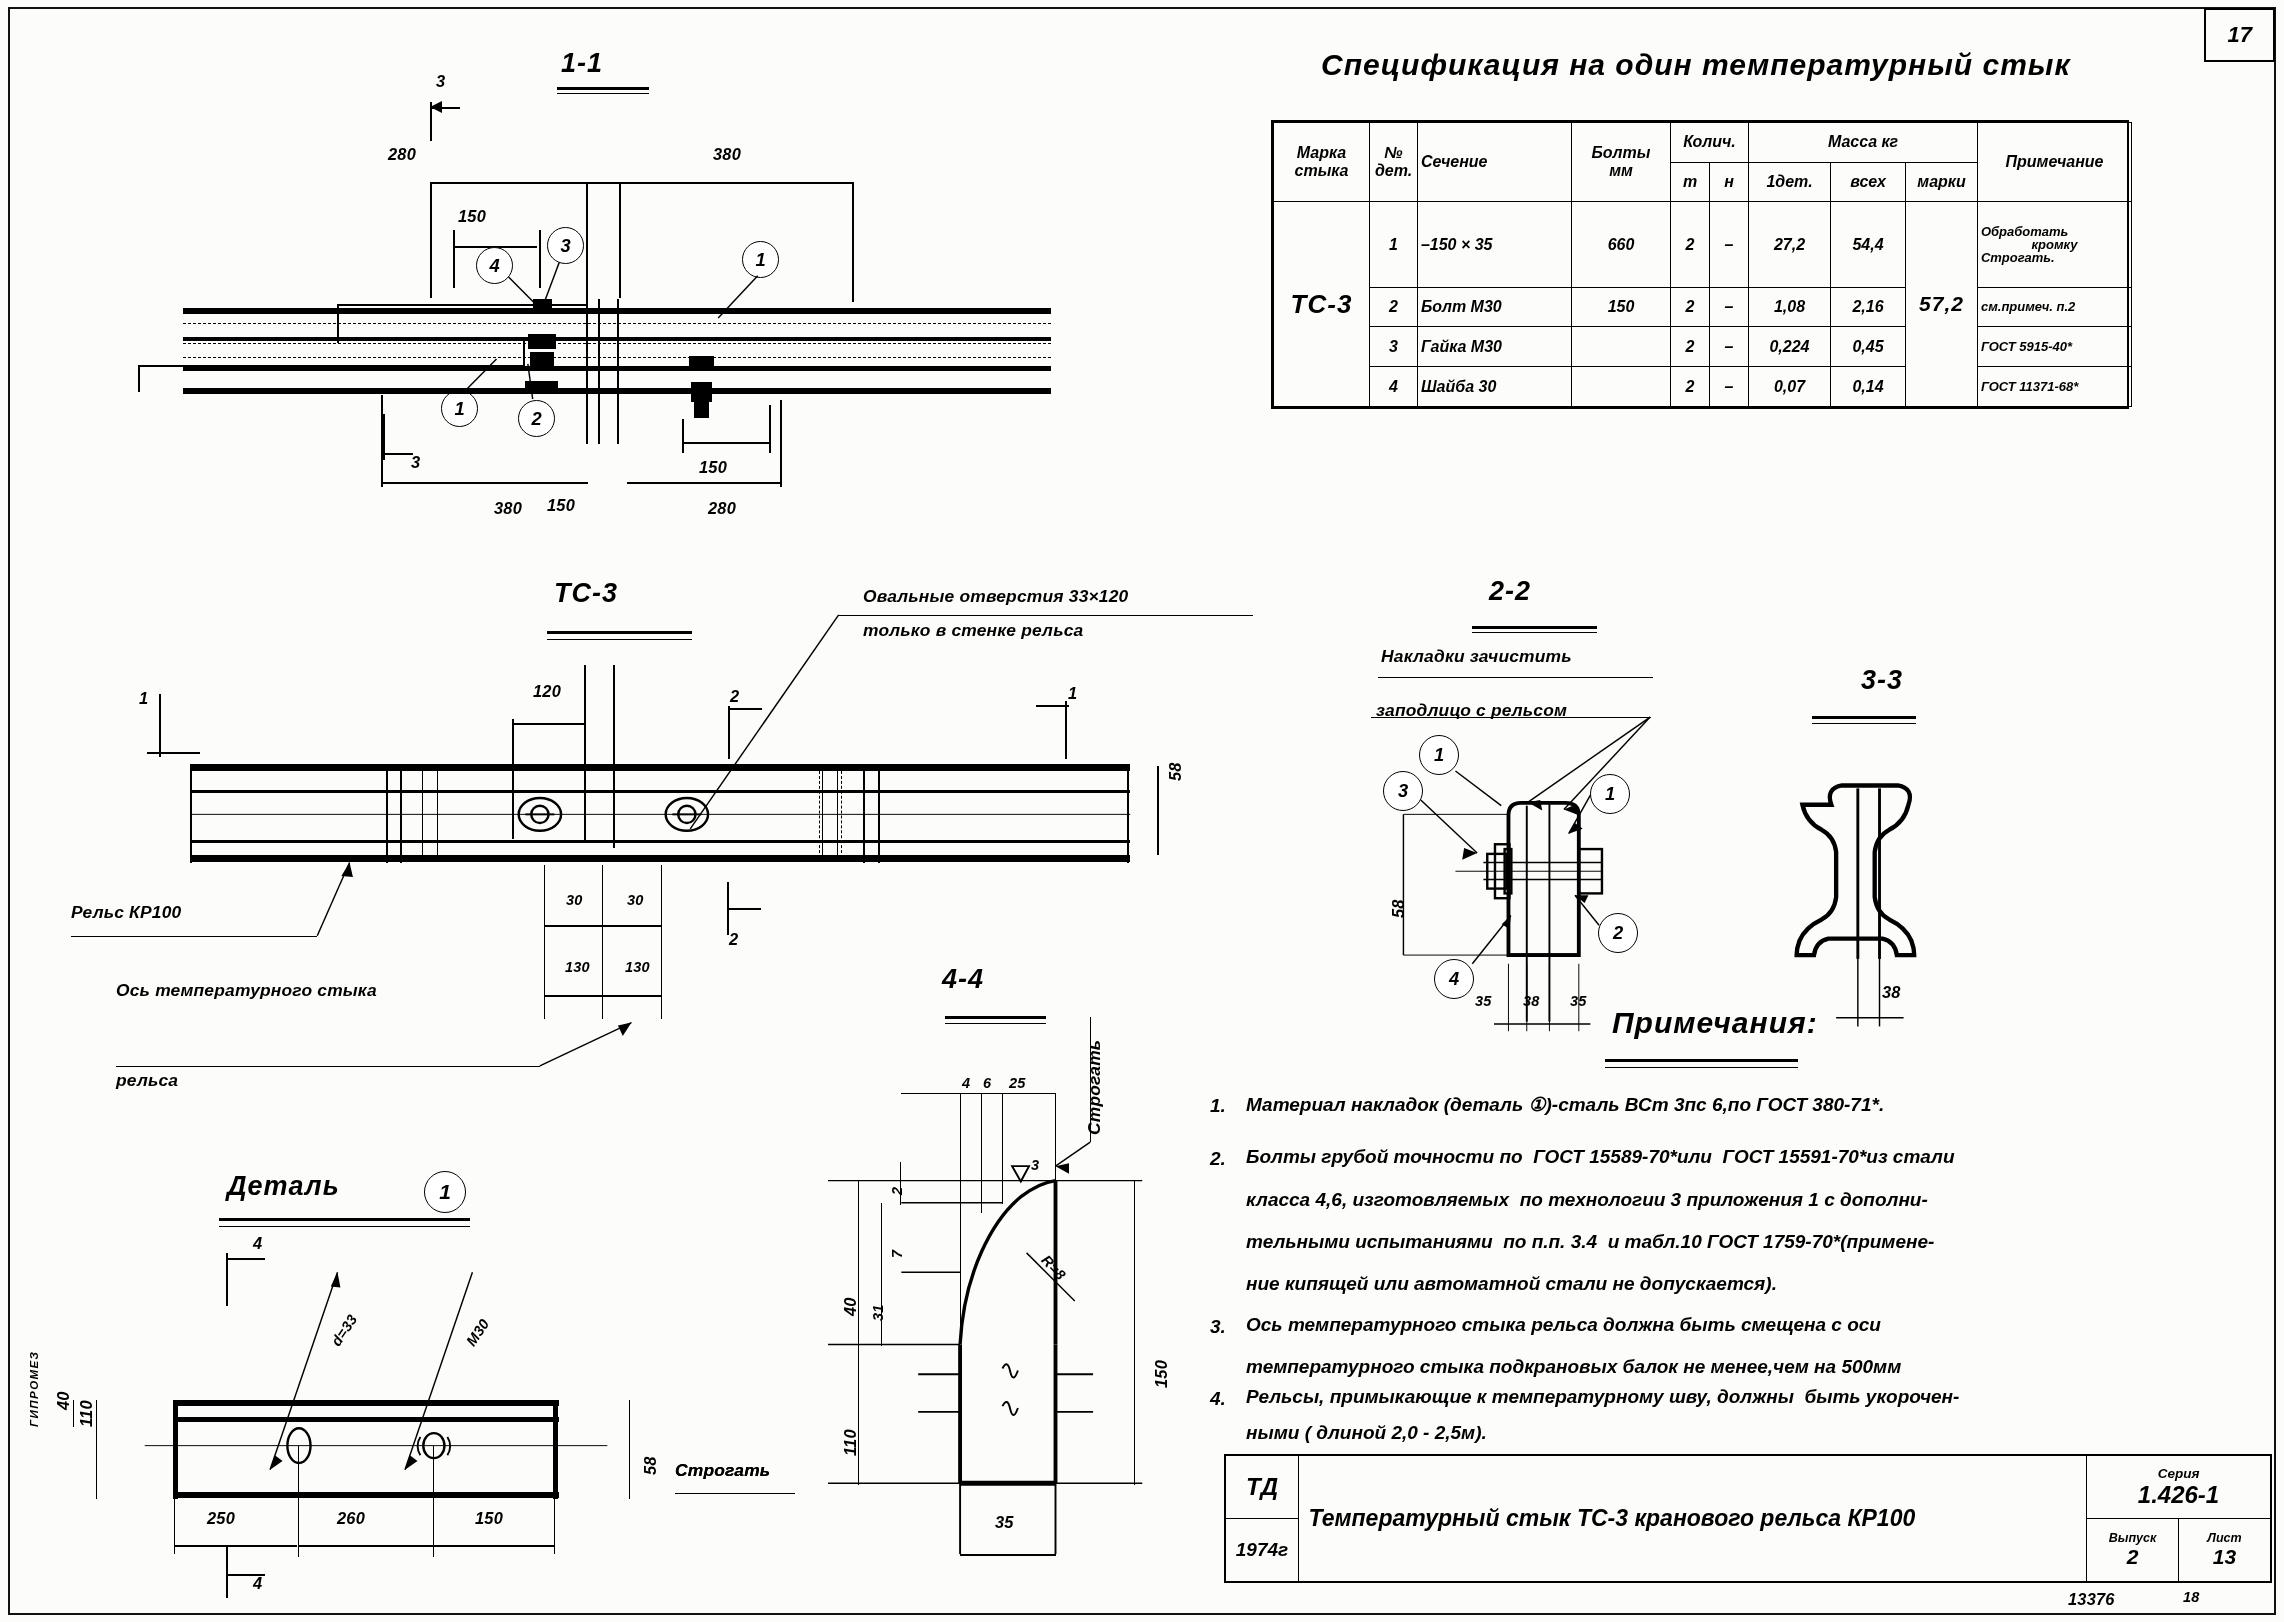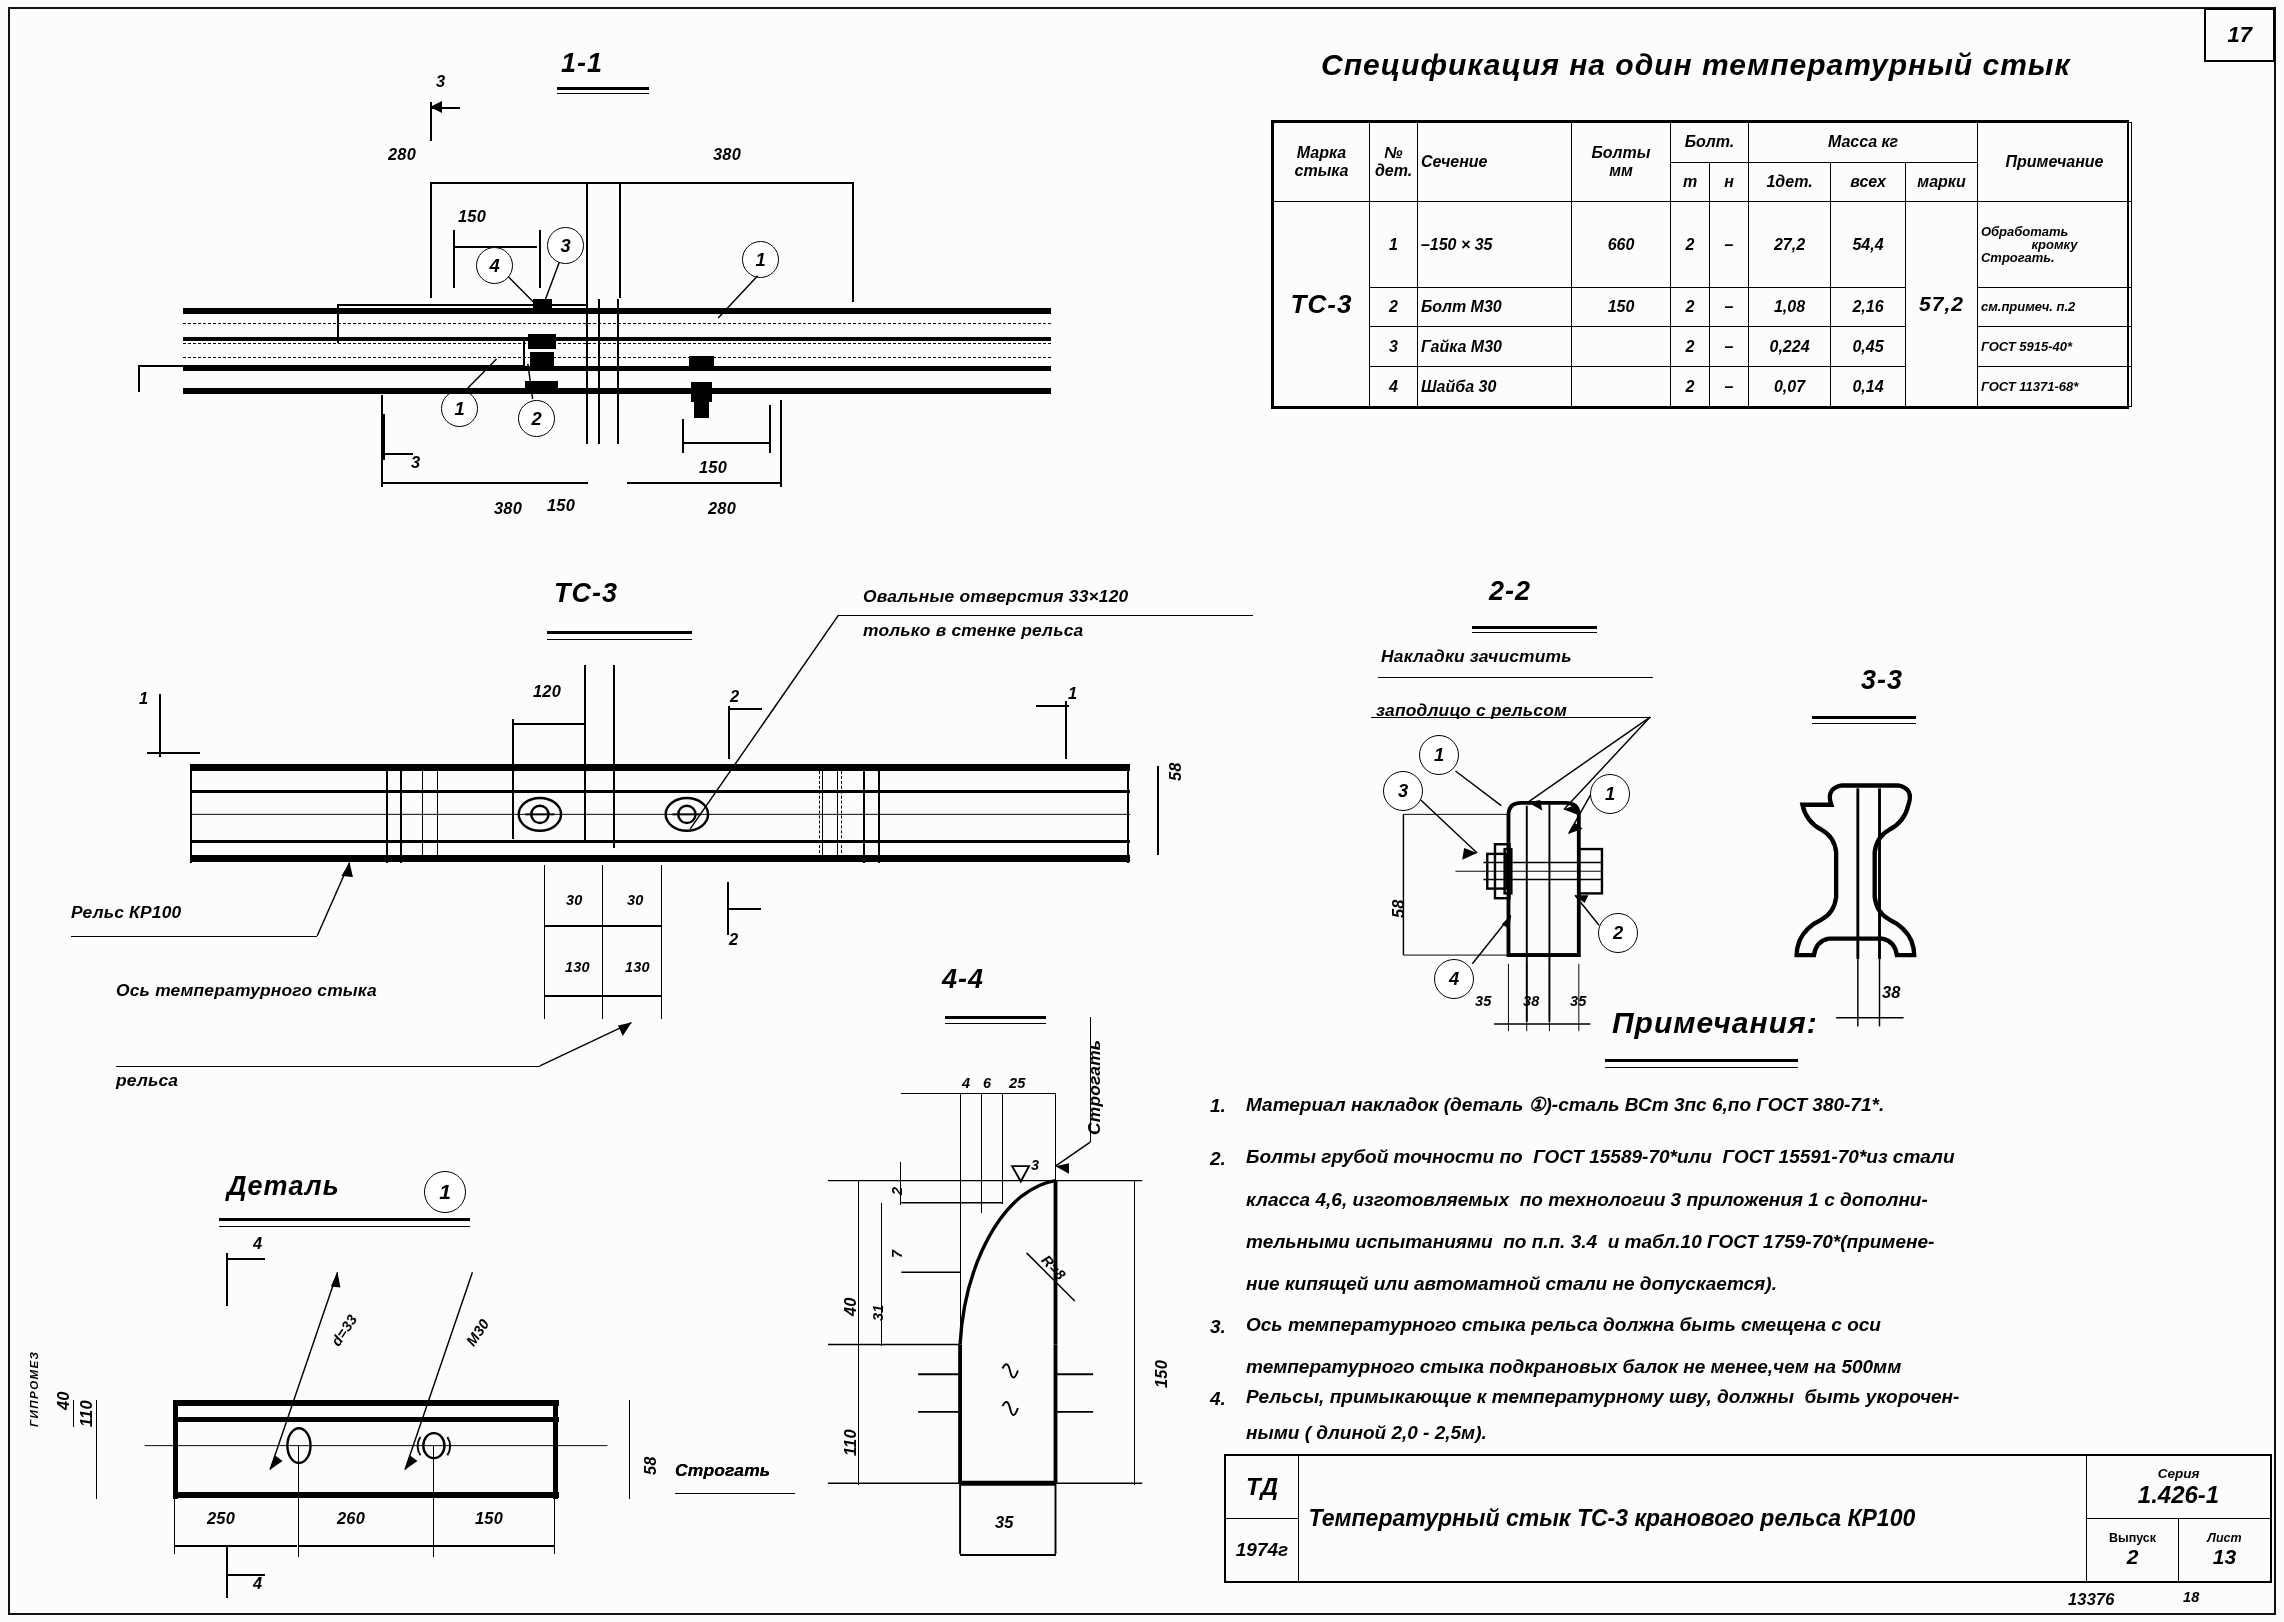--- a/index.html
+++ b/index.html
@@ -460,21 +460,21 @@
         </td>
         <td class="hd" rowspan="2">
           <div>№</div>
           <div>дет.</div>
         </td>
         <td class="hd lft" rowspan="2">Сечение</td>
         <td class="hd" rowspan="2">
           <div>Болты</div>
           <div>мм</div>
         </td>
-        <td class="hd" colspan="2">Болт.</td>
+        <td class="hd" colspan="2">Колич.</td>
         <td class="hd" colspan="3">Масса кг</td>
         <td class="hd" rowspan="2">Примечание</td>
       </tr>
       <tr>
         <td class="hd">т</td>
         <td class="hd">н</td>
         <td class="hd">1дет.</td>
         <td class="hd">всех</td>
         <td class="hd">марки</td>
       </tr>
@@ -555,21 +555,21 @@
       <div style="flex:1;display:flex;align-items:center;justify-content:center;font-size:19px;font-style:italic;font-weight:bold;">1974г</div>
     </div>
     <div class="cell" style="flex:1;font-size:23px;padding:0 9.6px;text-align:left;justify-content:flex-start;">Температурный стык ТС-3 кранового рельса КР100</div>
     <div style="width:183px;display:flex;flex-direction:column;">
       <div style="flex:1;display:flex;flex-direction:column;align-items:center;justify-content:center;border-bottom:1.9px solid #000;">
         <div style="font-size:13.5px;font-style:italic;font-weight:bold;">Серия</div>
         <div style="font-size:24px;font-style:italic;font-weight:bold;">1.426-1</div>
       </div>
       <div style="flex:1;display:flex;">
         <div style="flex:1;display:flex;flex-direction:column;align-items:center;justify-content:center;border-right:1.9px solid #000;">
-          <div style="font-size:12.5px;font-weight:bold;">Выпуск</div>
+          <div style="font-size:12.5px;font-style:italic;font-weight:bold;">Выпуск</div>
           <div style="font-size:21px;font-style:italic;font-weight:bold;">2</div>
         </div>
         <div style="flex:1;display:flex;flex-direction:column;align-items:center;justify-content:center;">
           <div style="font-size:12.5px;font-style:italic;font-weight:bold;">Лист</div>
           <div style="font-size:21px;font-style:italic;font-weight:bold;">13</div>
         </div>
       </div>
     </div>
   </div>
 

